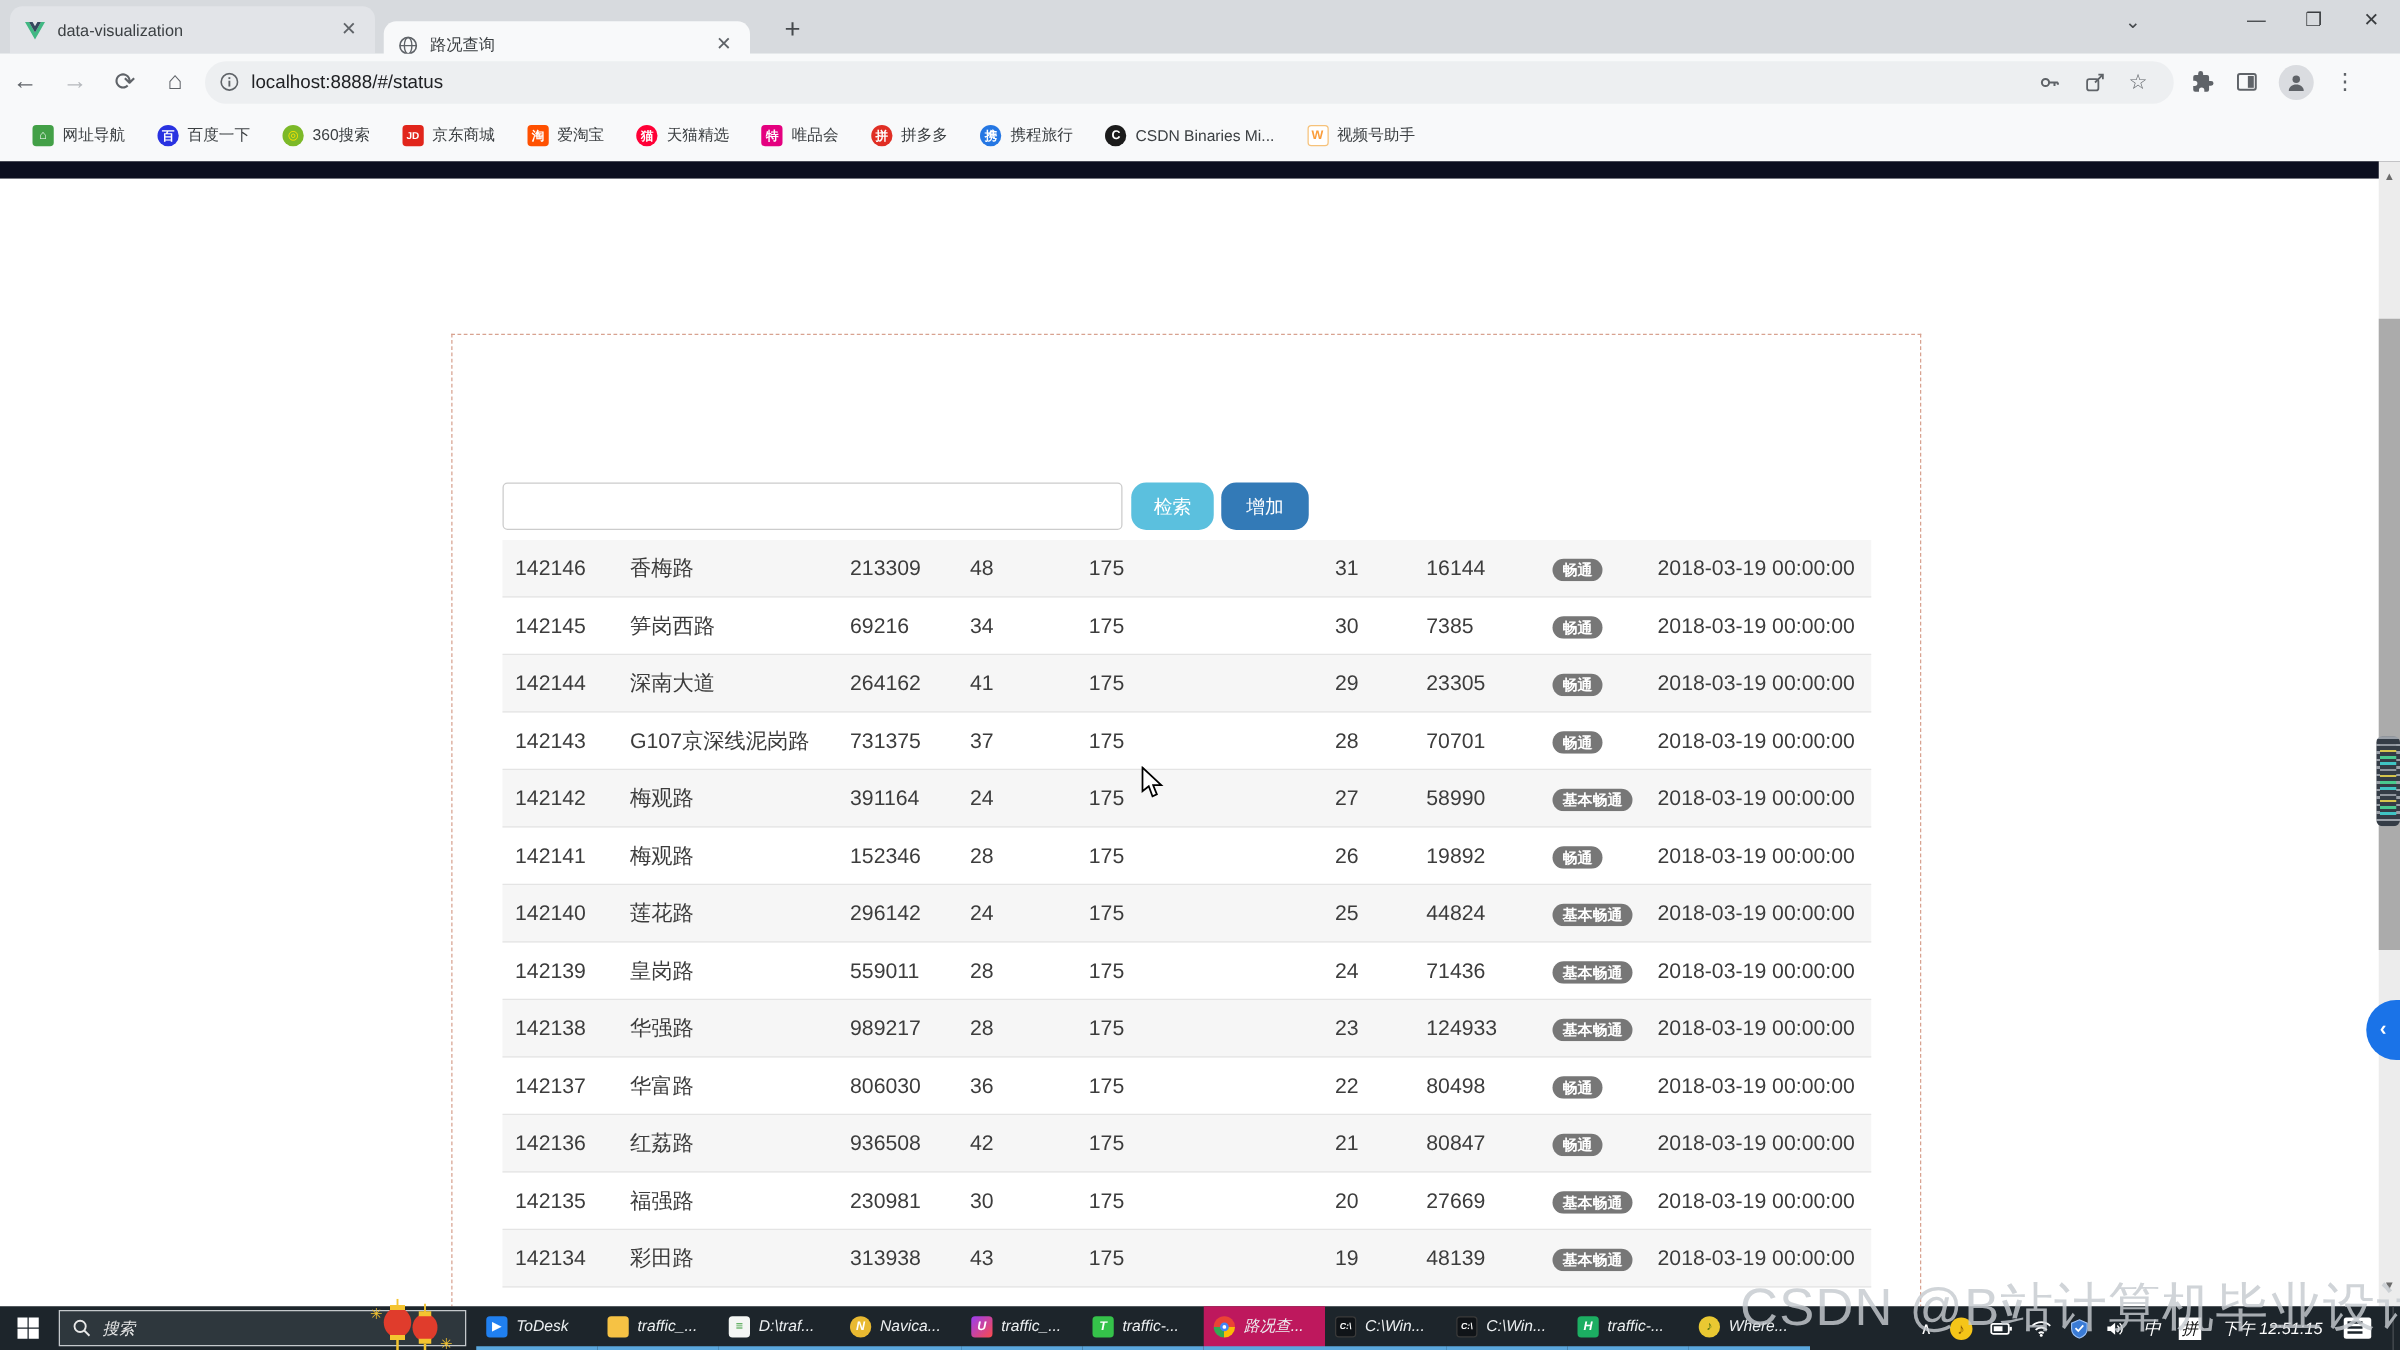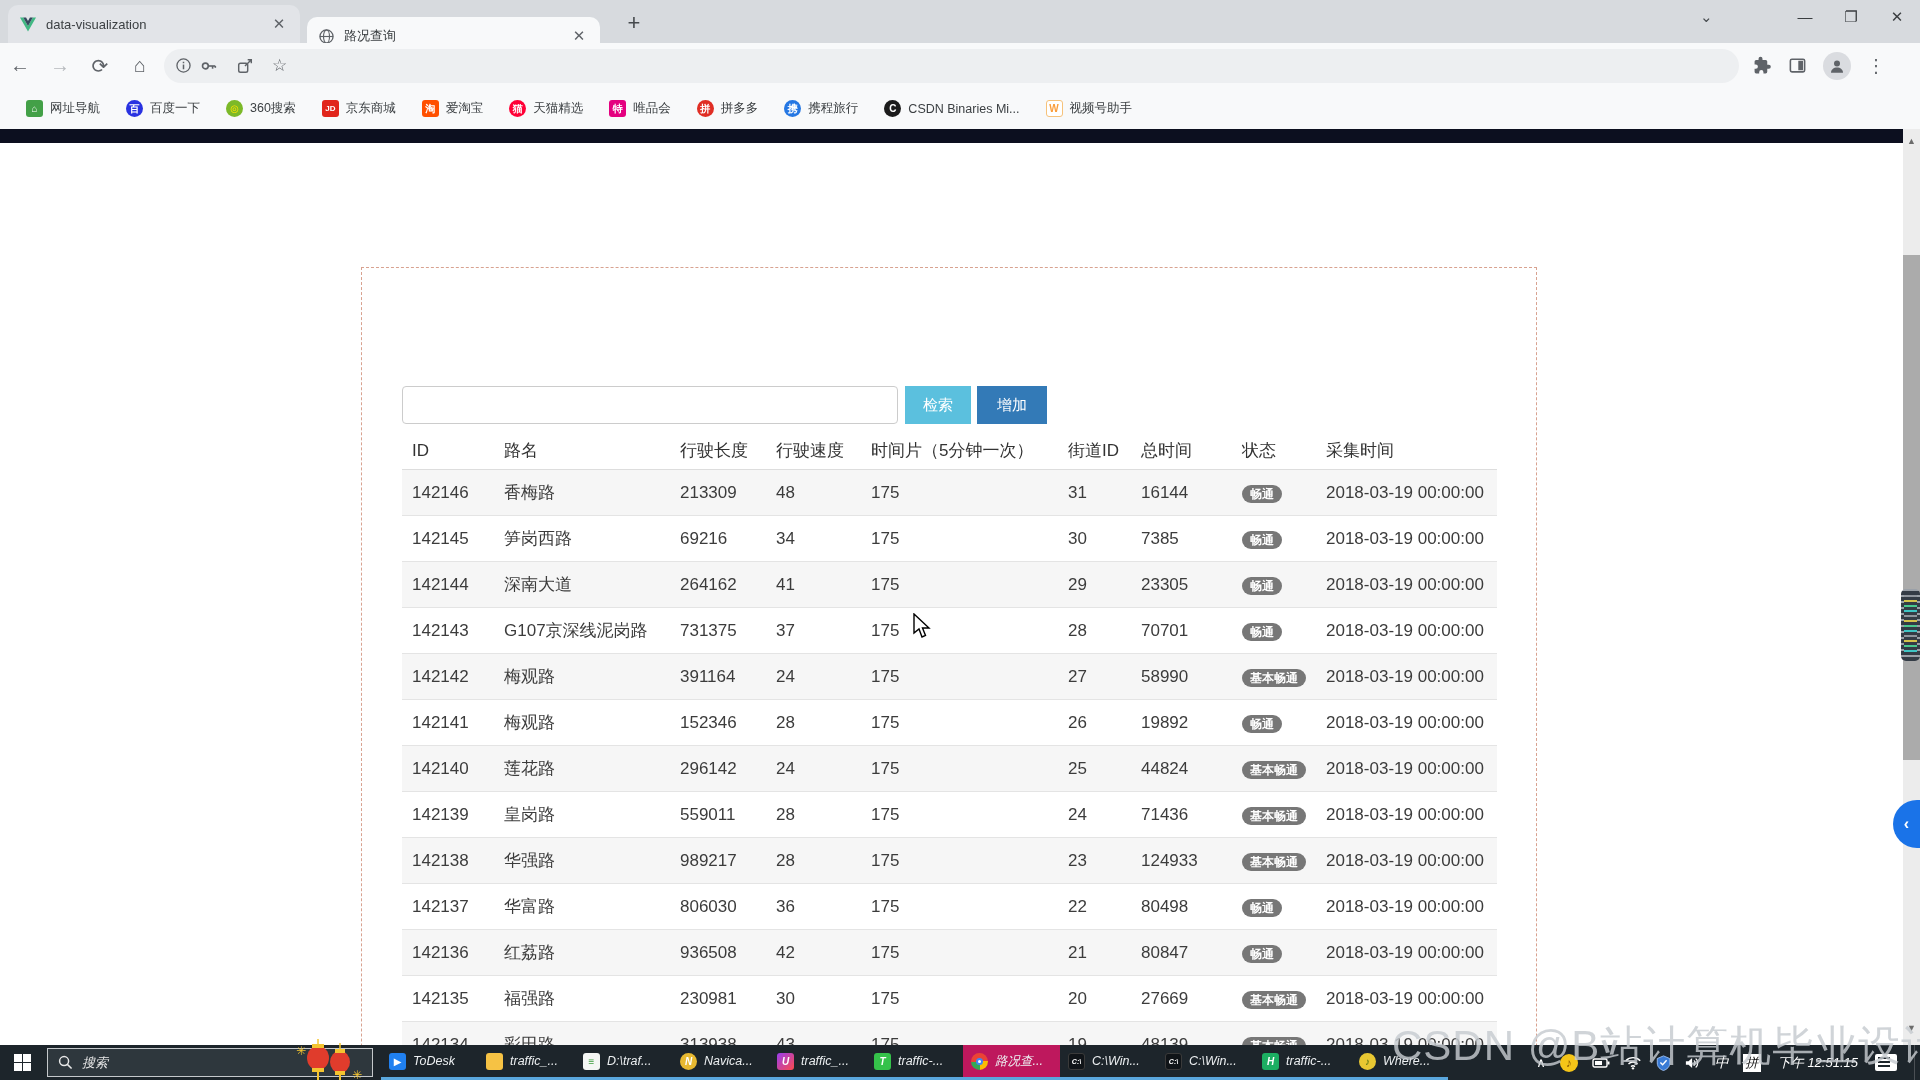--- a/index.html
+++ b/index.html
@@ -41,21 +41,21 @@
   .bm10 .bm-ic{background:#fff;color:#fa9d3b;border:1px solid #f6c27a;}
 
   .darkstrip { position:absolute; left:0; top:129px; width:1920px; height:14px; background:#0c0f1f; }
 
   
   .page { position:absolute; left:0; top:143px; width:1920px; height:902px; background:#fff; overflow:hidden; }
   .panel { position:absolute; left:361px; top:124px; width:1176px; height:1000px; border:1px dashed #d8a290; }
   .page-title { position:absolute; left:0; top:118px; width:100%; text-align:center; font-size:34px; font-weight:bold; color:#ee7b23; letter-spacing:2px; }
   .search-row { position:absolute; left:41px; top:243px; height:38px; display:flex; }
   .search-input { width:496px; height:38px; border:1px solid #ccc; border-radius:4px; background:#fff; font-size:15px; padding:0 10px; outline:none; }
-  .btn { height:38px; border:none; border-radius:0; color:#fff; font-size:15px; font-family:inherit; }
+  .btn { height:38px; border:none; border-radius:12px; color:#fff; font-size:15px; font-family:inherit; }
   .btn-search { width:66px; margin-left:7px; background:#5bc0de; }
   .btn-add { width:70px; margin-left:6px; background:#337ab7; }
 
   .rtable { position:absolute; left:41px; top:289px; width:1095px; font-size:17px; color:#3c3c3c; }
   .thead { display:flex; height:38px; align-items:center; border-bottom:1px solid #ddd; color:#333; }
   .trow { display:flex; height:46px; align-items:center; border-bottom:1px solid #e4e4e4; }
   .trow.striped { background:#f6f6f6; }
   .td, .th { padding-left:10px; white-space:nowrap; overflow:hidden; }
   .c0{width:92px;} .c1{width:176px;} .c2{width:96px;} .c3{width:95px;} .c4{width:197px;}
   .c5{width:73px;} .c6{width:101px;} .c7{width:84px;} .c8{width:181px;}
@@ -138,20 +138,21 @@
     <span class="nav-ic">←</span>
     <span class="nav-ic disabled">→</span>
     <span class="nav-ic">⟳</span>
     <span class="nav-ic">⌂</span>
     <div class="omnibox">
       <svg width="15" height="15" viewBox="0 0 16 16">
           <circle cx="8" cy="8" r="7" fill="none" stroke="#5f6368" stroke-width="1.4"></circle>
           <rect x="7.2" y="7" width="1.6" height="5" fill="#5f6368"></rect>
           <rect x="7.2" y="4" width="1.6" height="1.6" fill="#5f6368"></rect>
         </svg>
+      <span class="omni-url">localhost:8888/#/status</span>
       <span class="omni-ic">
         <svg width="18" height="18" viewBox="0 0 20 20">
             <circle cx="6" cy="10" r="3.2" fill="none" stroke="#5f6368" stroke-width="1.8"></circle>
             <line x1="9" y1="10" x2="17" y2="10" stroke="#5f6368" stroke-width="1.8"></line>
             <line x1="14" y1="10" x2="14" y2="13" stroke="#5f6368" stroke-width="1.8"></line>
             <line x1="17" y1="10" x2="17" y2="12" stroke="#5f6368" stroke-width="1.8"></line>
           </svg>
       </span>
       <span class="omni-ic">
         <svg width="18" height="18" viewBox="0 0 20 20">
@@ -235,31 +236,20 @@
   <div class="page">
     <div class="panel"></div>
 
     <div class="search-row" style="left:402px;">
       <input class="search-input" type="text" value="" style="">
       <button class="btn btn-search">检索</button>
       <button class="btn btn-add">增加</button>
     </div>
 
     <div class="rtable" style="left:402px;">
-      <div class="thead">
-        <span class="th c0">ID</span>
-        <span class="th c1">路名</span>
-        <span class="th c2">行驶长度</span>
-        <span class="th c3">行驶速度</span>
-        <span class="th c4">时间片（5分钟一次）</span>
-        <span class="th c5">街道ID</span>
-        <span class="th c6">总时间</span>
-        <span class="th c7">状态</span>
-        <span class="th c8">采集时间</span>
-      </div>
 
       <div class="trow striped">
         <span class="td c0">142146</span>
           <span class="td c1">香梅路</span>
           <span class="td c2">213309</span>
           <span class="td c3">48</span>
           <span class="td c4">175</span>
           <span class="td c5">31</span>
           <span class="td c6">16144</span>
           <span class="td c7"><span class="badge">畅通</span></span>

